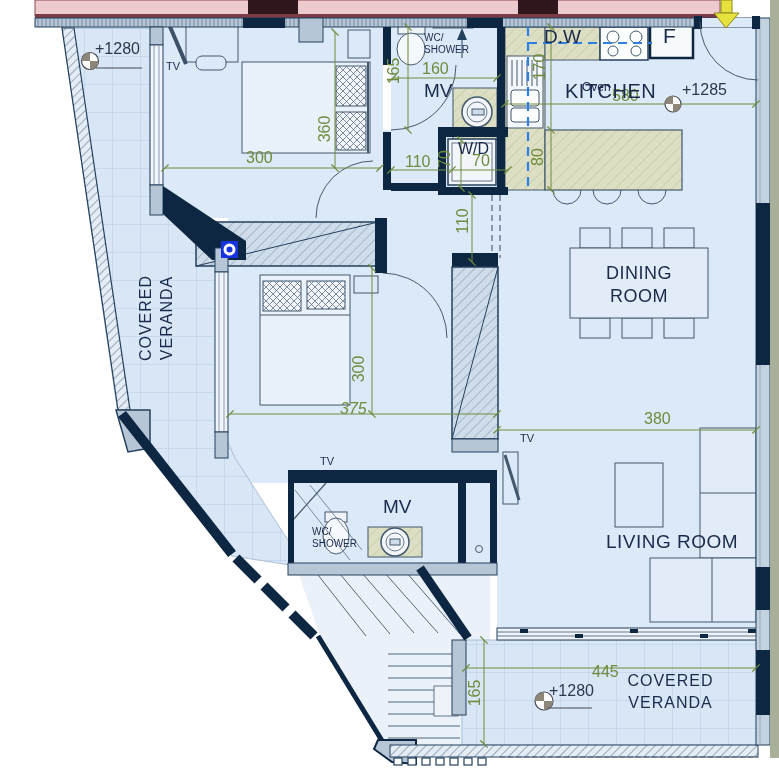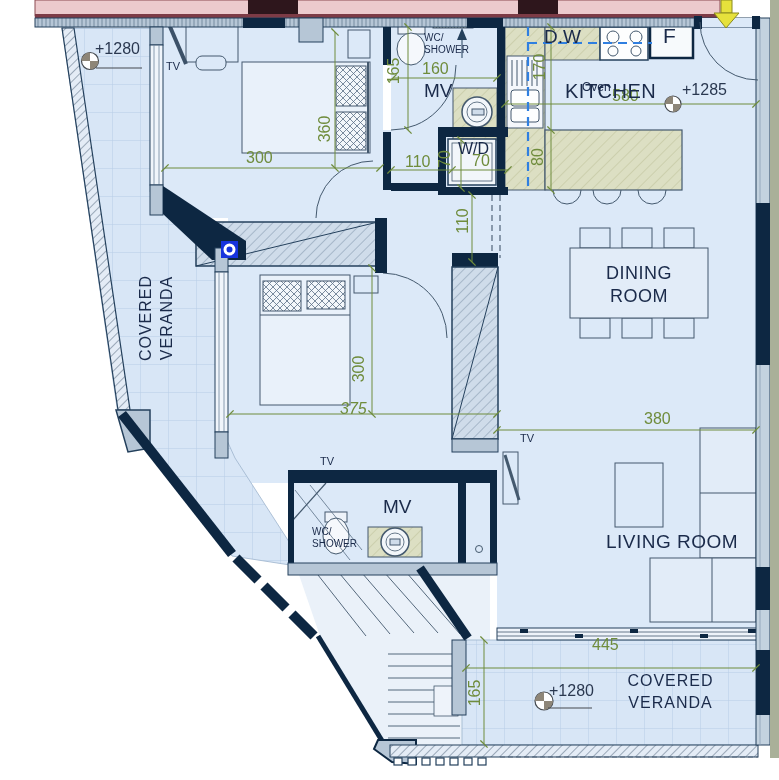--- a/index.html
+++ b/index.html
@@ -393,18 +393,18 @@
 
 <div class="lbl dim v" style="left:346px;top:360px;">300</div>
 <div class="lbl dim" style="left:340px;top:400px;font-style:italic;">375</div>
 <div class="lbl dim" style="left:644px;top:410px;">380</div>
 <div class="lbl tv" style="left:320px;top:455px;">TV</div>
 <div class="lbl tv" style="left:520px;top:432px;">TV</div>
 <div class="lbl big" style="left:383px;top:496px;">MV</div>
 <div class="lbl small" style="left:312px;top:526px;"><span>WC/</span><br><span>SHOWER</span></div>
 <div class="lbl room" style="left:562px;top:531px;margin-left:44px;">LIVING ROOM</div>
 
-<div class="lbl dim" style="left:592px;top:636px;">445</div>
+<div class="lbl dim" style="left:592px;top:663px;">445</div>
 <div class="lbl dim v" style="left:462px;top:684px;">165</div>
 <div class="lbl ctr" style="left:598px;top:670px;width:145px;line-height:22px;font-size:16px;letter-spacing:1px;"><span>COVERED</span><br><span>VERANDA</span></div>
 <div class="lbl lvl" style="left:549px;top:682px;">+1280</div>
 
 </div>
 
 </body></html>

